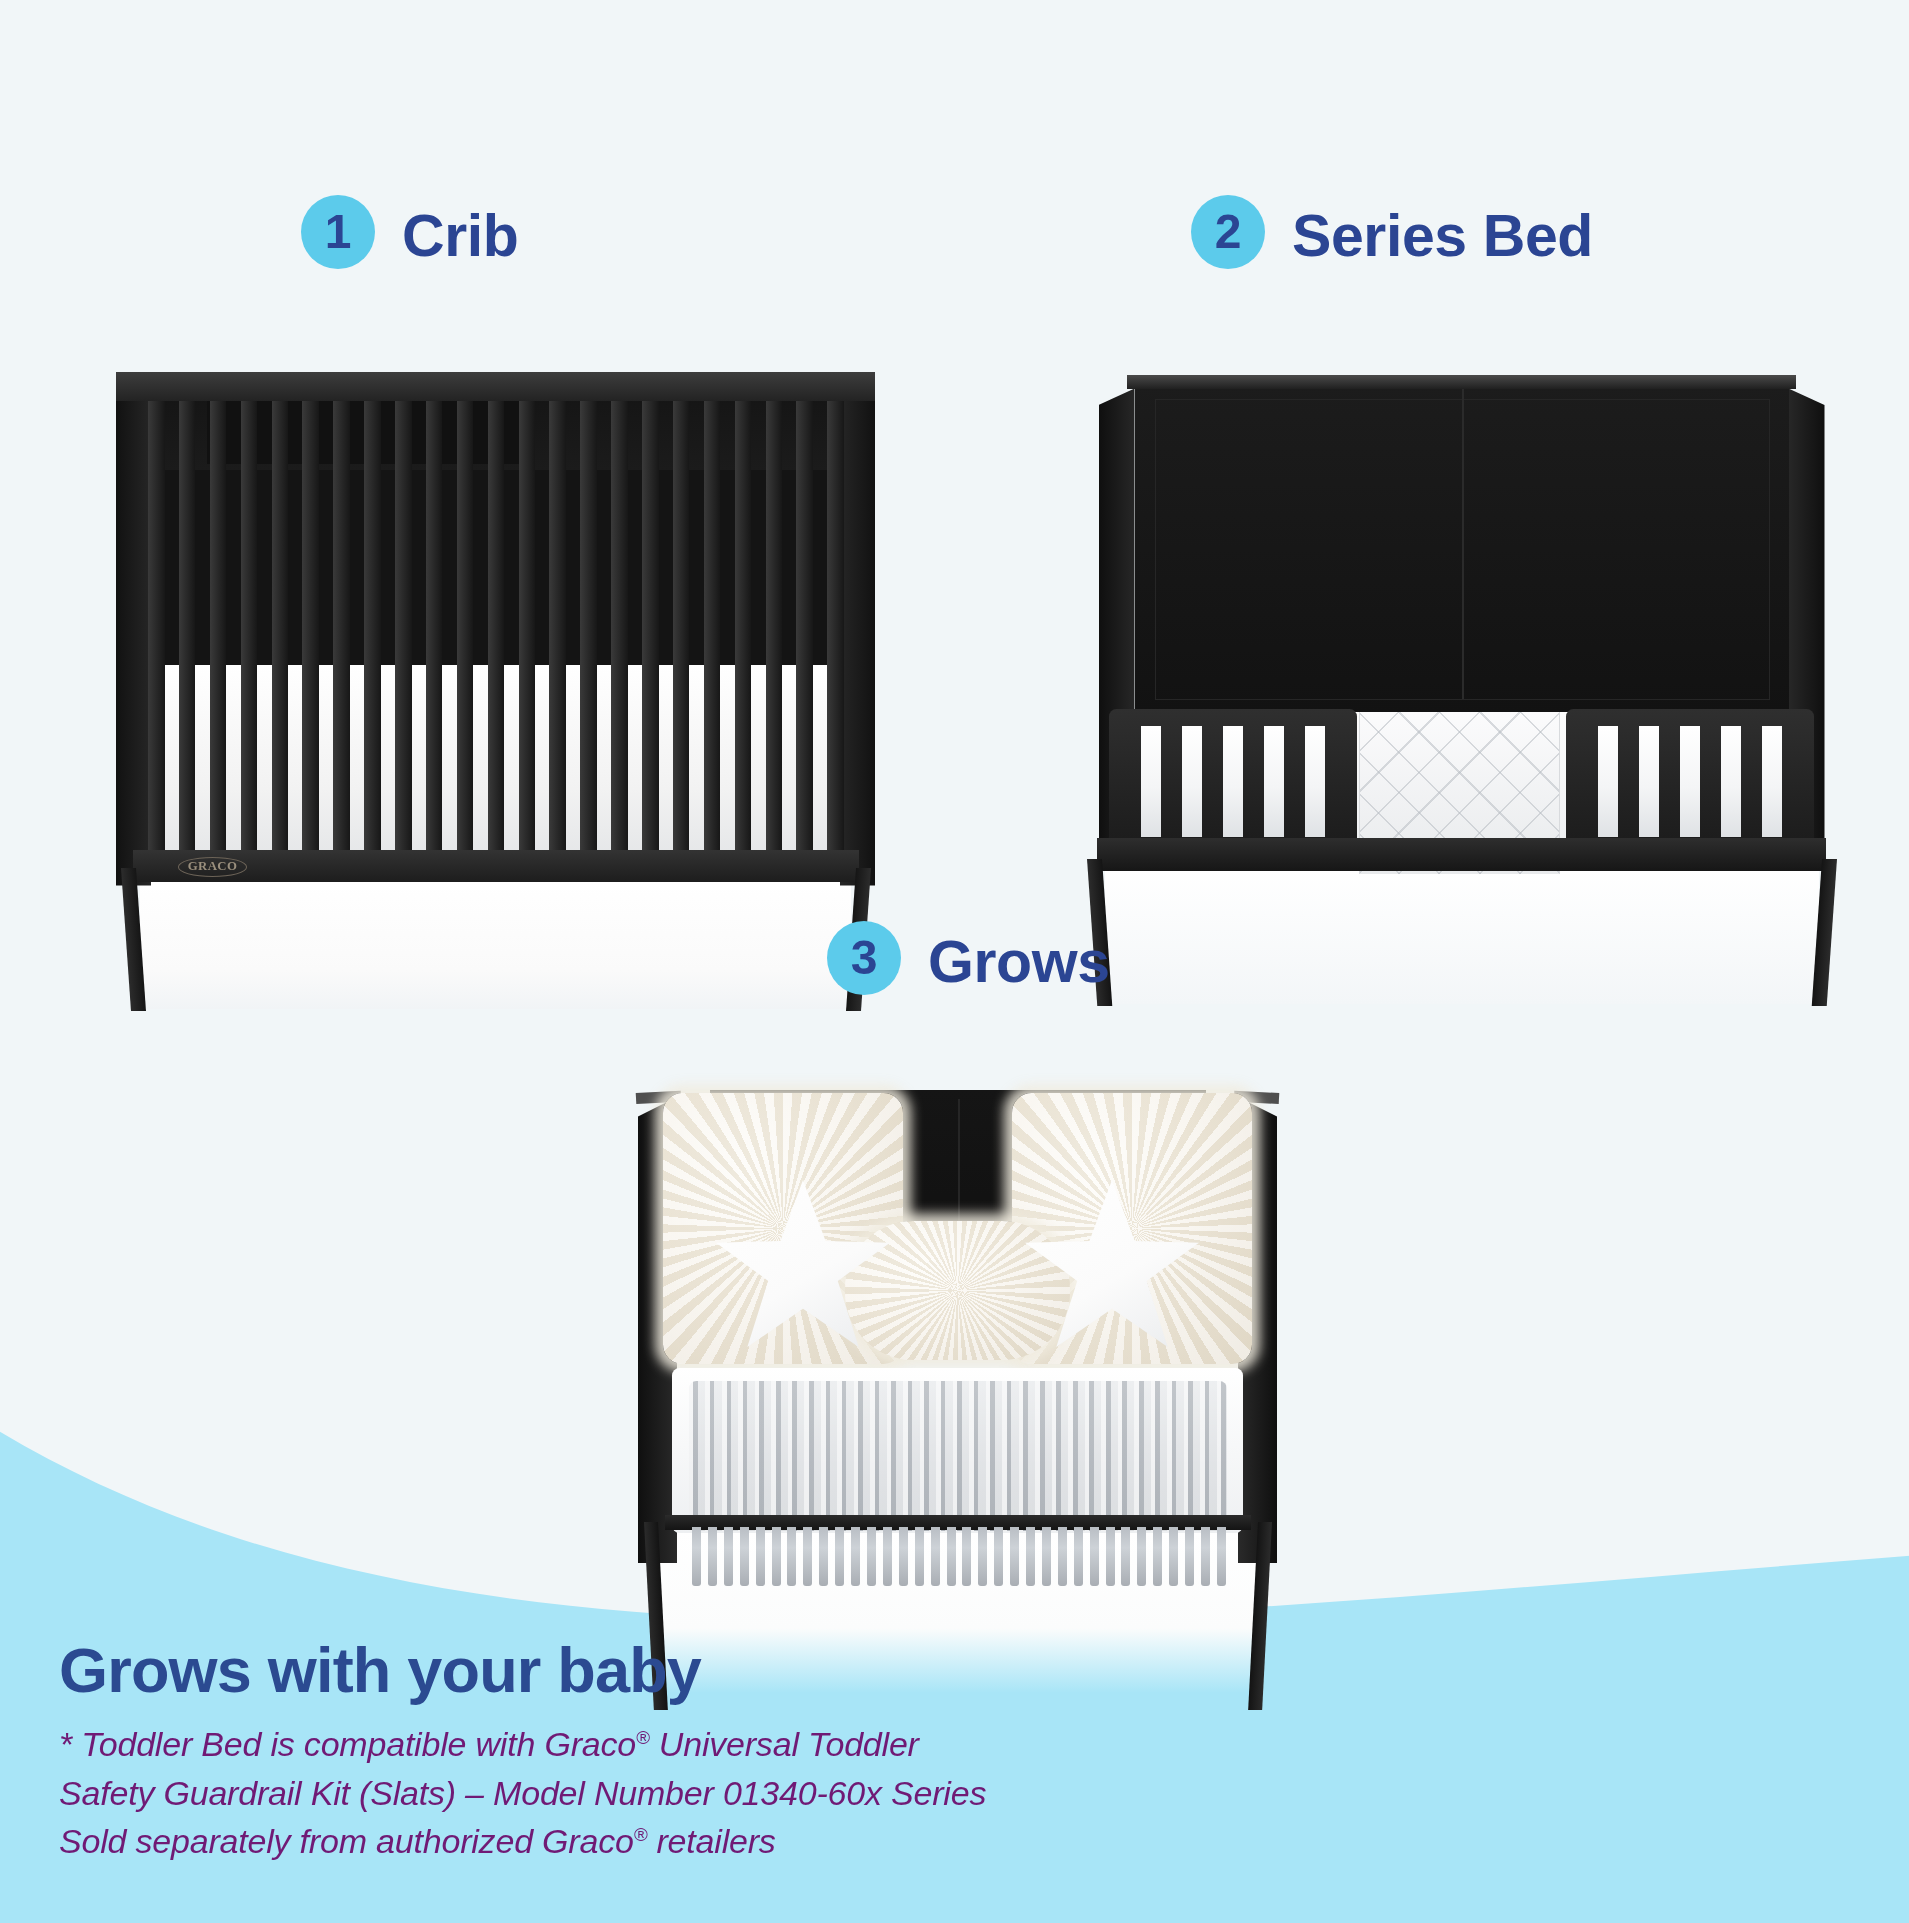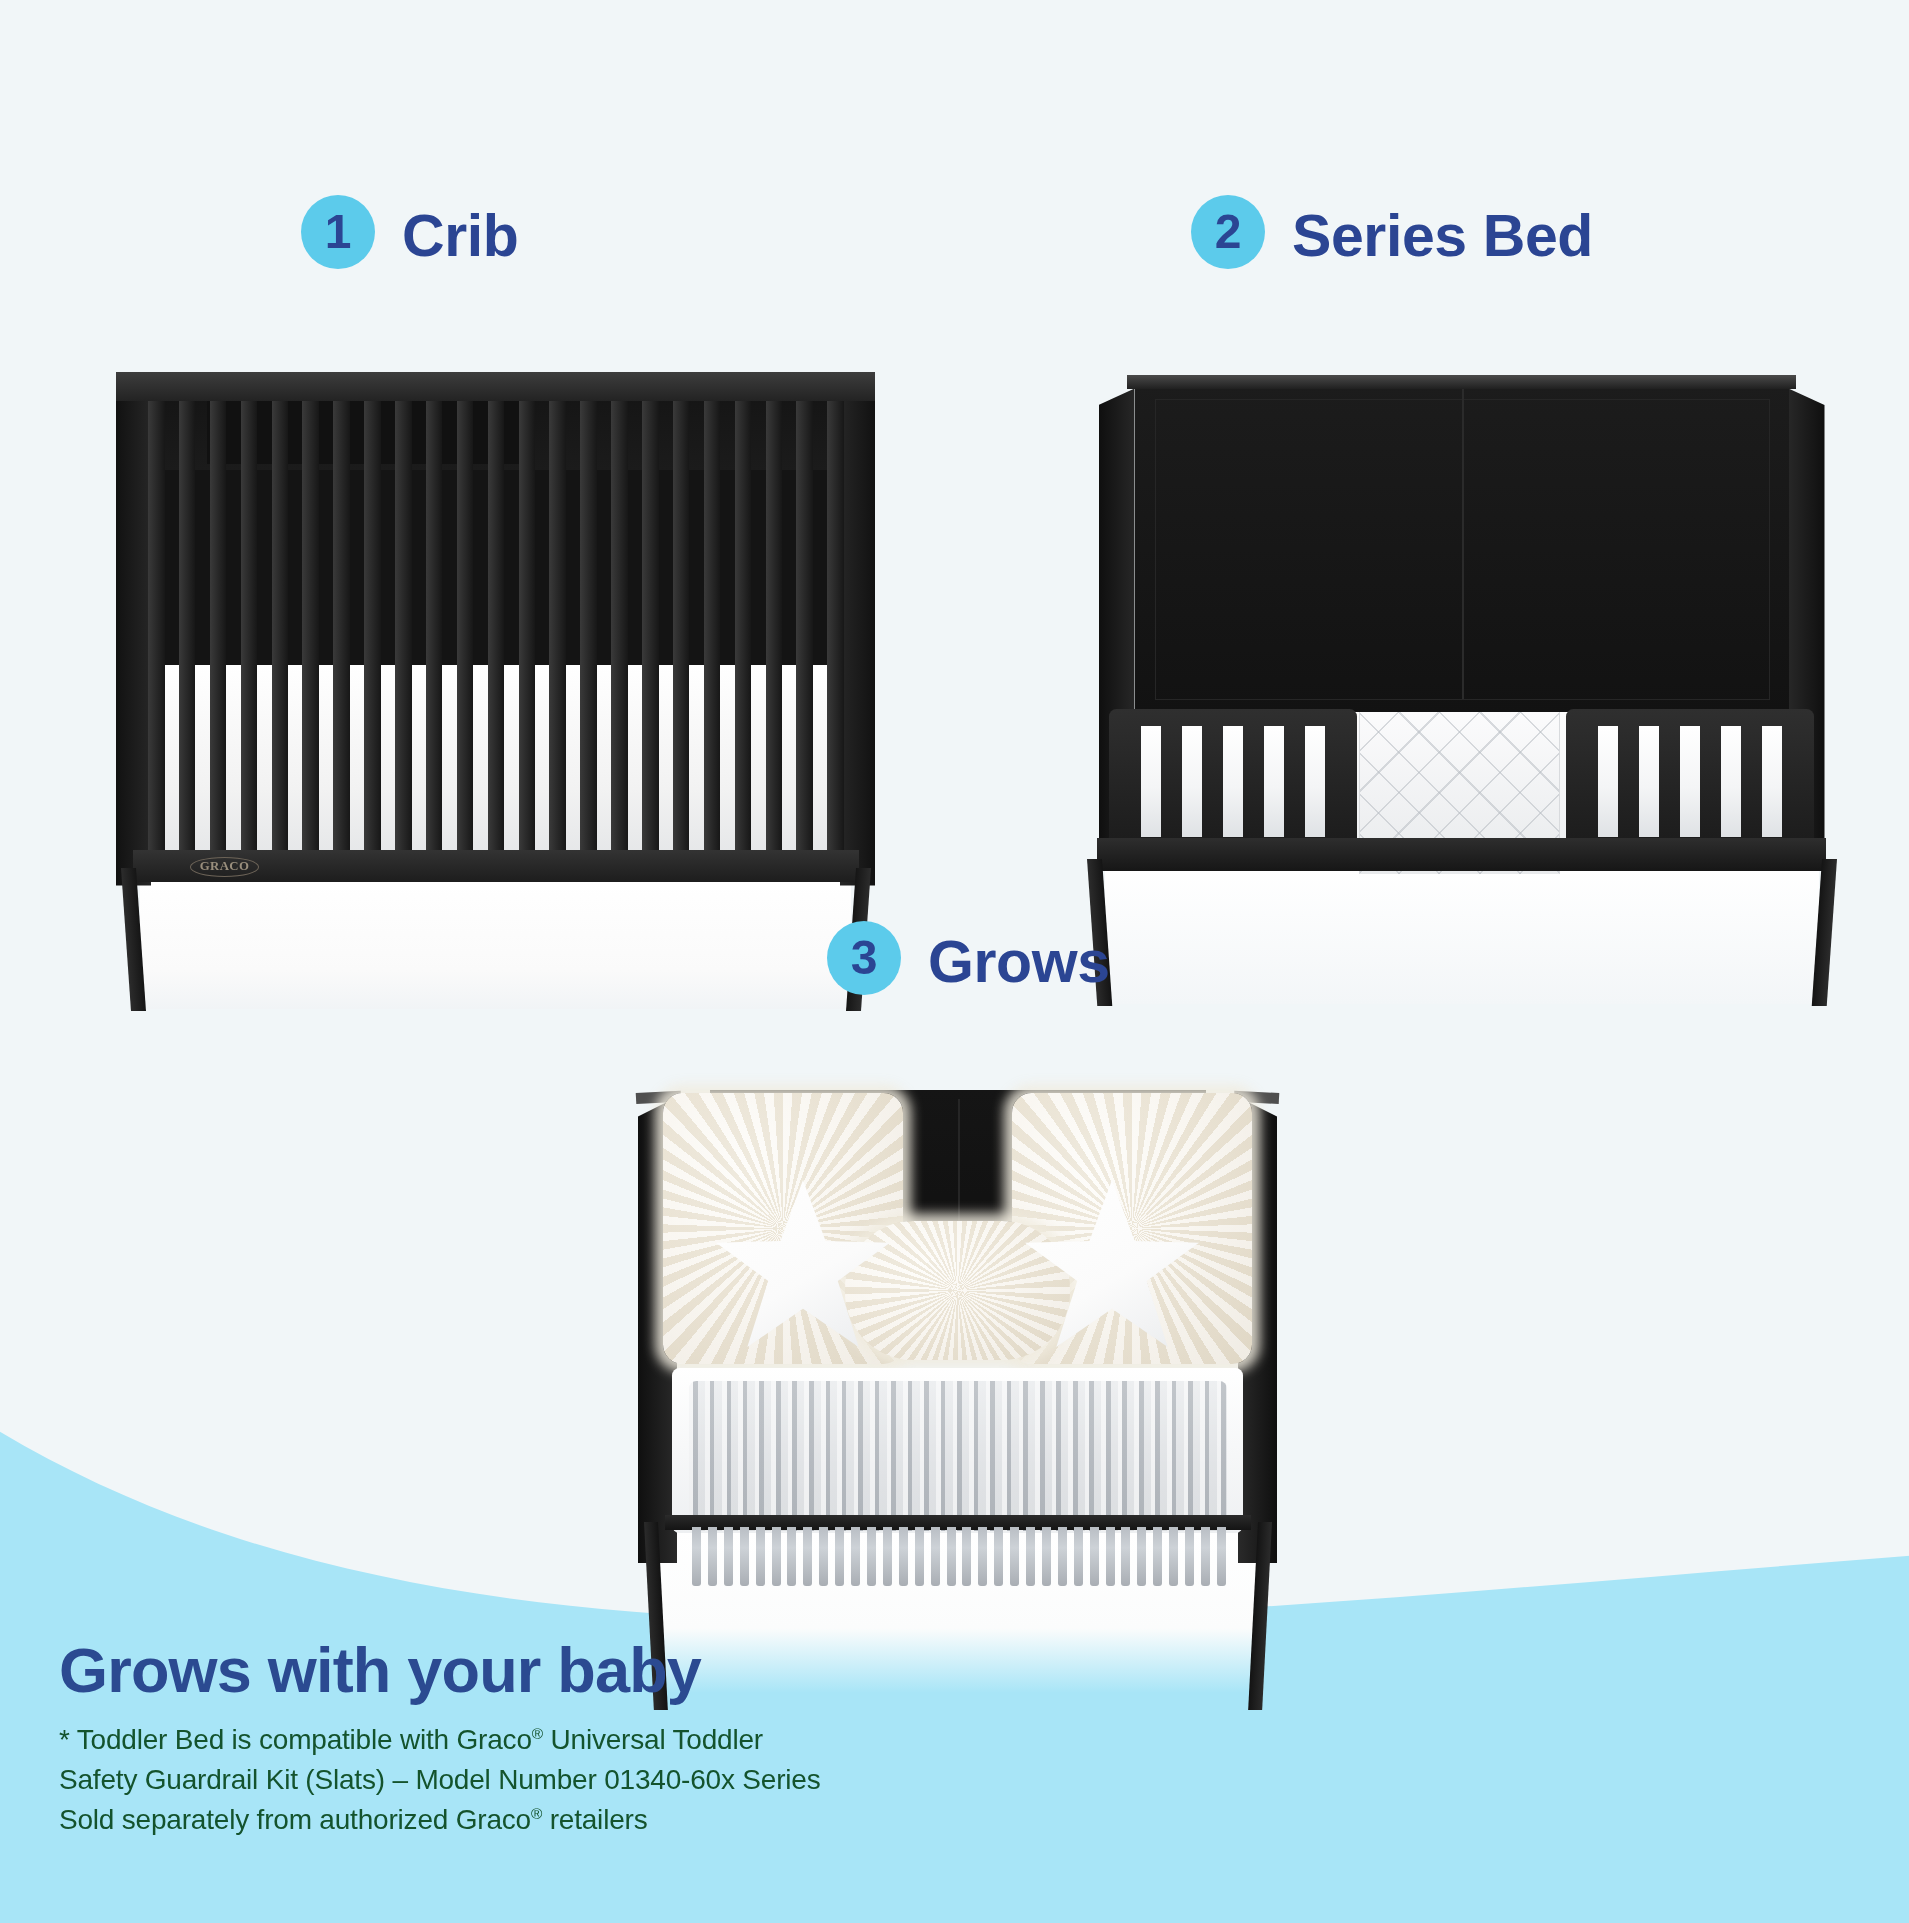--- a/index.html
+++ b/index.html
@@ -76,21 +76,21 @@
   }
   .crib .gap-fill{
     position:absolute; left:32px; top:24px; width:696px; height:271px;
     background:#141414; z-index:-1;
   }
   .crib .bottom-rail{
     position:absolute; left:16.5px; top:478px; width:726px; height:32px;
     background:linear-gradient(180deg,#333,#1d1d1d);
   }
   .crib .graco-badge{
-    position:absolute; left:74px; top:485px; width:69px; height:19.5px;
+    position:absolute; left:62px; top:485px; width:69px; height:19.5px;
     border:1.5px solid #6d6458; border-radius:50%;
     color:#9a8f7d; font-size:12.8px; font-weight:bold; letter-spacing:0.4px;
     display:flex; align-items:center; justify-content:center;
     font-family:"Liberation Serif", serif;
   }
   .crib .leg-l{
     position:absolute; left:4.5px; top:496px; width:15px; height:143px;
     background:linear-gradient(90deg,#2c2c2c,#151515);
     transform:skewX(4deg); transform-origin:top;
   }
@@ -265,22 +265,23 @@
     z-index:-1;
   }
 
   
   .bottom-copy{ position:absolute; left:59px; top:1637px; z-index:8; }
   .headline{
     color:#2b4a91; font-size:63px; font-weight:bold; line-height:1.06;
     letter-spacing:-0.8px; margin-bottom:16.5px;
   }
   .fineprint{
-    color:#14532d; font-size:28px; font-weight:500; line-height:1.42;
+    color:#701a75; font-size:34px; font-weight:500; line-height:1.42;
     letter-spacing:-0.2px;
+    font-style:italic;
   }
   .fineprint div{ white-space:nowrap; }
   sup{ font-size:.55em; vertical-align:super; }
 </style>
 </head>
 <body>
 
 <div id="stage">
 
   <div class="blue-band">

